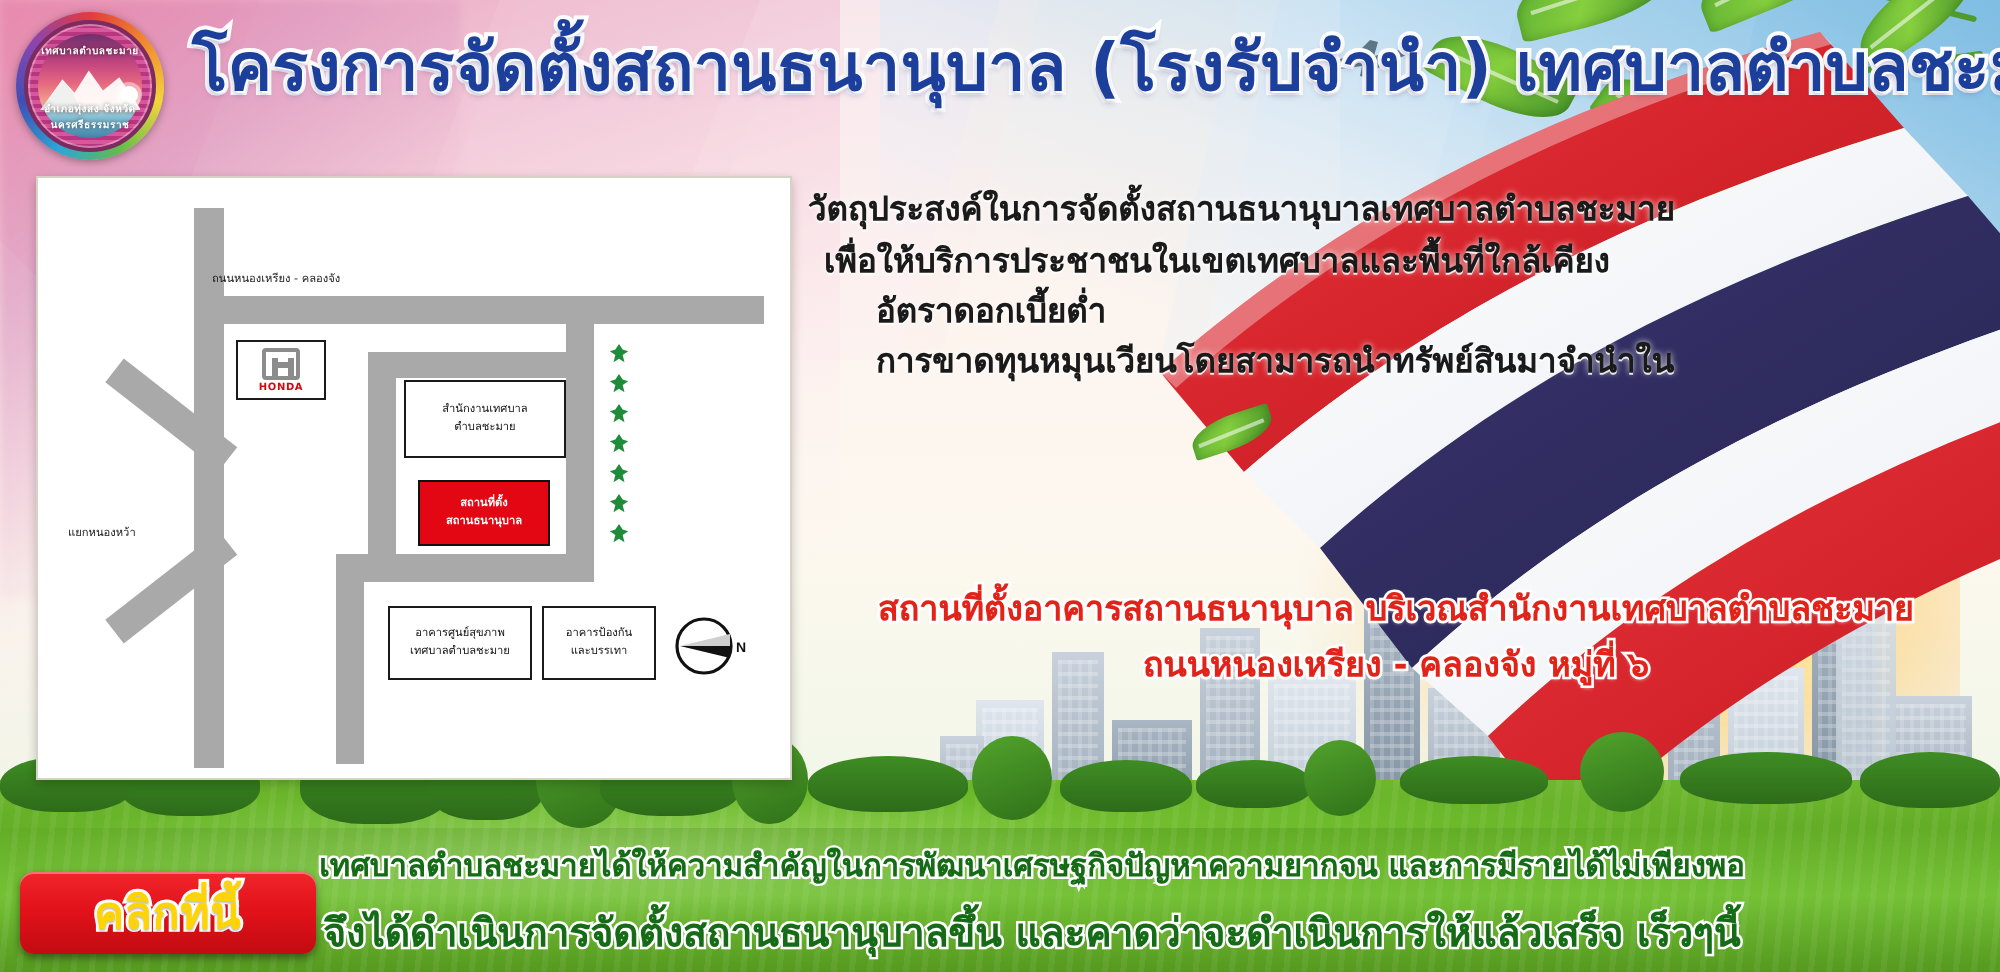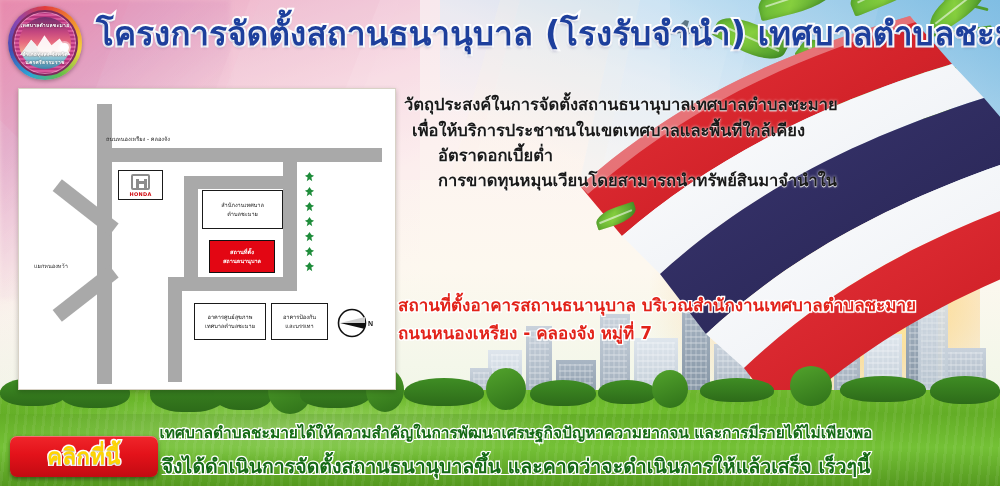--- a/index.html
+++ b/index.html
@@ -211,30 +211,30 @@
     position:absolute; left:404px; top:92px; width:470px; z-index:28;
     color:#1a1a1a; font-size:16.5px; font-weight:bold; line-height:1.52;
     text-shadow:0 1px 0 rgba(255,255,255,.85), 0 0 3px rgba(255,255,255,.85);
   }
   .obj-head { margin-bottom:1px; }
   .obj-item { padding-left:22px; text-indent:-14px; }
   .obj-cont { padding-left:34px; }
 
   .loc-block {
     position:absolute; left:398px; top:292px; width:600px; z-index:28;
-    text-align:left; color:#e2231a; font-size:17px; font-weight:bold;
+    text-align:center; color:#e2231a; font-size:17px; font-weight:bold;
     line-height:1.62;
     -webkit-text-stroke:2.6px #ffffff; paint-order:stroke fill;
     text-shadow:0 1px 2px rgba(255,255,255,.9);
   }
 
   .bottom-block {
     position:absolute; left:120px; bottom:6px; width:792px; z-index:28;
     text-align:center; color:#166b16; font-weight:bold; line-height:1.35;
-    -webkit-text-stroke:2.4px #ffffff; paint-order:stroke fill;text-decoration:underline;
+    -webkit-text-stroke:2.4px #ffffff; paint-order:stroke fill;
   }
   .bottom-l1 { font-size:15.5px; margin-bottom:10px; }
   .bottom-l2 { font-size:19.5px; }
 
   
   .cta {
     position:absolute; left:10px; bottom:9px; width:148px; height:41px; z-index:40;
     border-radius:7px; cursor:pointer;
     background:linear-gradient(180deg,#f0262b 0%,#e3121a 45%,#c20b12 100%);
     box-shadow:0 2px 4px rgba(0,0,0,.45), inset 0 1px 0 rgba(255,255,255,.35);
@@ -477,21 +477,21 @@
 
   <div class="obj-block">
     <div class="obj-head">วัตถุประสงค์ในการจัดตั้งสถานธนานุบาลเทศบาลตำบลชะมาย</div>
     <div class="obj-item">เพื่อให้บริการประชาชนในเขตเทศบาลและพื้นที่ใกล้เคียง</div>
     <div class="obj-cont">อัตราดอกเบี้ยต่ำ</div>
     <div class="obj-cont">การขาดทุนหมุนเวียนโดยสามารถนำทรัพย์สินมาจำนำใน</div>
   </div>
 
   <div class="loc-block">
     <div>สถานที่ตั้งอาคารสถานธนานุบาล บริเวณสำนักงานเทศบาลตำบลชะมาย</div>
-    <div>ถนนหนองเหรียง - คลองจัง หมู่ที่ 7</div>
+    <div>ถนนหนองเหรียง - คลองจัง หมู่ที่ ๖</div>
   </div>
 
   <div class="bottom-block">
     <div class="bottom-l1">เทศบาลตำบลชะมายได้ให้ความสำคัญในการพัฒนาเศรษฐกิจปัญหาความยากจน และการมีรายได้ไม่เพียงพอ</div>
     <div class="bottom-l2">จึงได้ดำเนินการจัดตั้งสถานธนานุบาลขึ้น และคาดว่าจะดำเนินการให้แล้วเสร็จ เร็วๆนี้</div>
   </div>
 
   <div class="cta">
     <span class="cta-label">คลิกที่นี้</span>
   </div>

